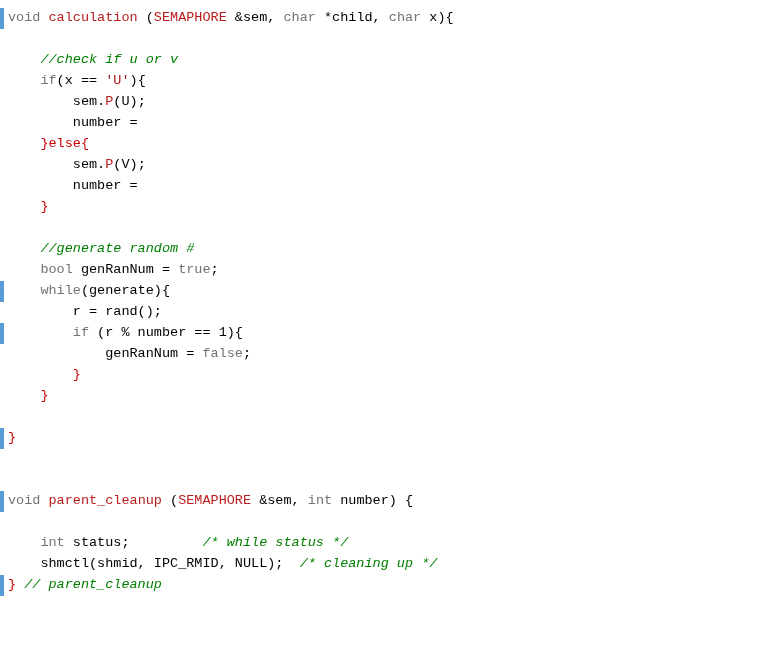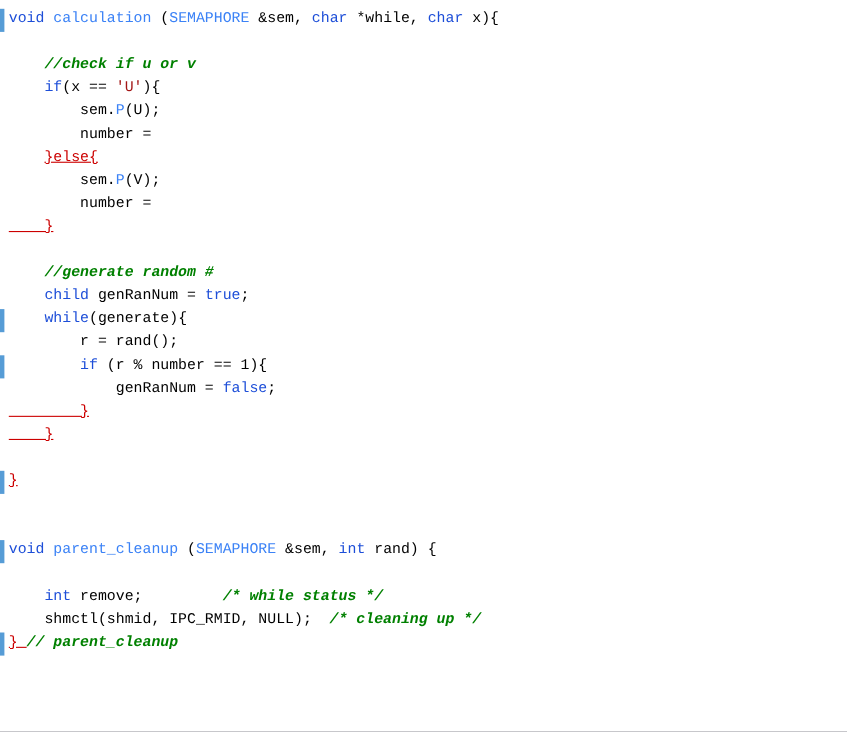--- a/index.html
+++ b/index.html
@@ -45,43 +45,43 @@
       position: relative;
     }
 
     .line-content {
       padding-left: 8px;
       white-space: pre;
       flex: 1;
     }
 
     
-    .kw-blue { color: #1d4ed8; font-weight: normal; }
-    .comment { color: #008000; font-style: italic; font-weight: bold; }
-    .fn-name { color: #3b82f6; }
+    .kw-blue { color: #737373; font-weight: normal; }
+    .comment { color: #008000; font-style: italic; }
+    .fn-name { color: #b91c1c; }
     .punct { color: #000000; }
     .str { color: #a31515; }
-    .bracket-curl { color: #cc0000; text-decoration: underline; }
+    .bracket-curl { color: #cc0000; }
 
     .gutter-marker {
       position: absolute;
       left: 0;
       width: 4px;
       height: 21px;
       background: #569cd6;
     }
   </style>
 </head>
 <body>
 
 <div class="code-container">
   <div class="code-block" id="code-block">
   <div class="line">
         <div class="gutter-marker"></div>
-        <span class="line-content"><span class="kw-blue">void </span><span class="fn-name">calculation</span><span class="punct"> (</span><span class="fn-name">SEMAPHORE</span><span class="punct"> &amp;sem, </span><span class="kw-blue">char</span><span class="punct"> *while, </span><span class="kw-blue">char</span><span class="punct"> x){</span></span>
+        <span class="line-content"><span class="kw-blue">void </span><span class="fn-name">calculation</span><span class="punct"> (</span><span class="fn-name">SEMAPHORE</span><span class="punct"> &amp;sem, </span><span class="kw-blue">char</span><span class="punct"> *child, </span><span class="kw-blue">char</span><span class="punct"> x){</span></span>
       </div>
       <div class="line">
         <span class="line-content">&nbsp;</span>
       </div>
       <div class="line">
         <span class="line-content"><span class="punct">    </span><span class="comment">//check if u or v</span></span>
       </div>
       <div class="line">
         <span class="line-content"><span class="punct">    </span><span class="kw-blue">if</span><span class="punct">(x == </span><span class="str">'U'</span><span class="punct">){</span></span>
       </div>
@@ -103,21 +103,21 @@
       <div class="line">
         <span class="line-content"><span class="bracket-curl">    }</span></span>
       </div>
       <div class="line">
         <span class="line-content">&nbsp;</span>
       </div>
       <div class="line">
         <span class="line-content"><span class="punct">    </span><span class="comment">//generate random #</span></span>
       </div>
       <div class="line">
-        <span class="line-content"><span class="punct">    </span><span class="kw-blue">child</span><span class="punct"> genRanNum = </span><span class="kw-blue">true</span><span class="punct">;</span></span>
+        <span class="line-content"><span class="punct">    </span><span class="kw-blue">bool</span><span class="punct"> genRanNum = </span><span class="kw-blue">true</span><span class="punct">;</span></span>
       </div>
       <div class="line">
         <div class="gutter-marker"></div>
         <span class="line-content"><span class="punct">    </span><span class="kw-blue">while</span><span class="punct">(generate){</span></span>
       </div>
       <div class="line">
         <span class="line-content"><span class="punct">        r = rand();</span></span>
       </div>
       <div class="line">
         <div class="gutter-marker"></div>
@@ -140,27 +140,27 @@
         <span class="line-content"><span class="bracket-curl">}</span></span>
       </div>
       <div class="line">
         <span class="line-content">&nbsp;</span>
       </div>
       <div class="line">
         <span class="line-content">&nbsp;</span>
       </div>
       <div class="line">
         <div class="gutter-marker"></div>
-        <span class="line-content"><span class="kw-blue">void </span><span class="fn-name">parent_cleanup</span><span class="punct"> (</span><span class="fn-name">SEMAPHORE</span><span class="punct"> &amp;sem, </span><span class="kw-blue">int</span><span class="punct"> rand) {</span></span>
+        <span class="line-content"><span class="kw-blue">void </span><span class="fn-name">parent_cleanup</span><span class="punct"> (</span><span class="fn-name">SEMAPHORE</span><span class="punct"> &amp;sem, </span><span class="kw-blue">int</span><span class="punct"> number) {</span></span>
       </div>
       <div class="line">
         <span class="line-content">&nbsp;</span>
       </div>
       <div class="line">
-        <span class="line-content"><span class="punct">    </span><span class="kw-blue">int</span><span class="punct"> remove;         </span><span class="comment">/* while status */</span></span>
+        <span class="line-content"><span class="punct">    </span><span class="kw-blue">int</span><span class="punct"> status;         </span><span class="comment">/* while status */</span></span>
       </div>
       <div class="line">
         <span class="line-content"><span class="punct">    shmctl(shmid, IPC_RMID, NULL);  </span><span class="comment">/* cleaning up */</span></span>
       </div>
       <div class="line">
         <div class="gutter-marker"></div>
         <span class="line-content"><span class="bracket-curl">} </span><span class="comment">// parent_cleanup</span></span>
       </div>
     </div>
 </div>

